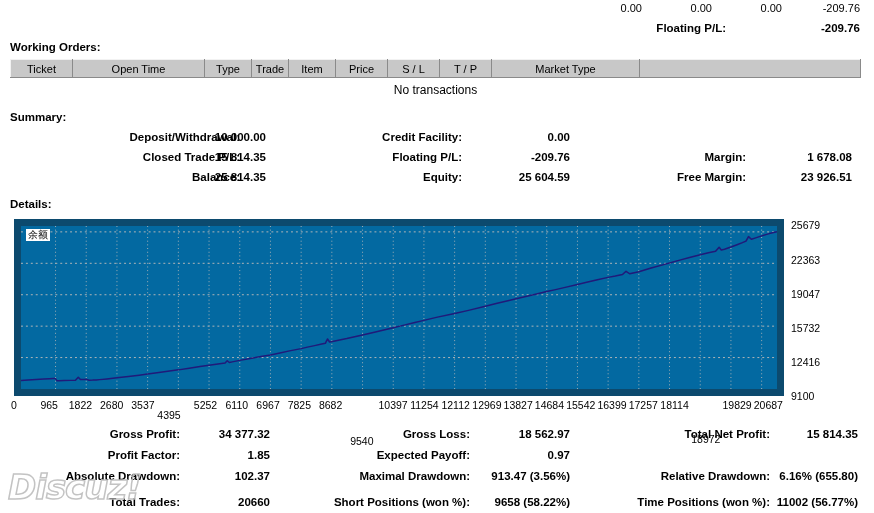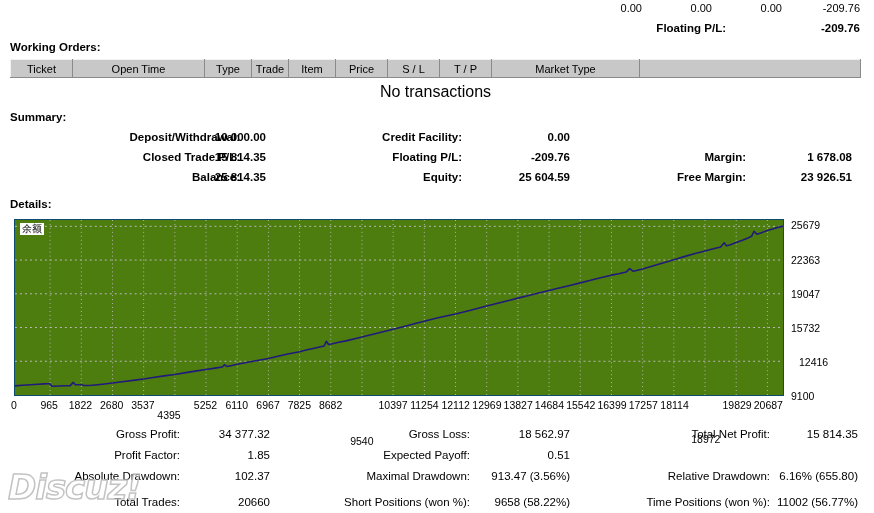--- a/index.html
+++ b/index.html
@@ -74,37 +74,37 @@
     font-size: 11px;
     height: 17px;
     padding: 0;
     color: #000;
     text-align: center;
     overflow: hidden;
     white-space: nowrap;
   }
   #no-transactions-row td {
     text-align: center;
-    font-size: 16px;
+    font-size: 12px;
     padding-top: 5px;
     border: none;
     background: #fff;
   }
   .kv { position: absolute; font-weight: bold; font-size: 11.5px; white-space: nowrap; }
   .kv-label { text-align: right; }
   .kv-value { text-align: right; }
 
   
   #chart-box {
     position: absolute;
     left: 14px; top: 219px;
     width: 770px;
     height: 177px;
-    background: #4d7c0f;
-    border: 1px solid #0c4a6e;
+    background: #0369a1;
+    border: 7px solid #0c4a6e;
     box-sizing: border-box;
     overflow: visible;
   }
   #chart-svg { display: block; width: 100%; height: 100%; }
   #chart-legend {
     position: absolute;
     left: 5px; top: 3px;
     font-size: 10px;
     color: #000;
     background: #fff;
@@ -123,21 +123,21 @@
   .x-tick-label {
     position: absolute;
     top: 399px;
     font-size: 10.5px;
     color: #000;
     white-space: nowrap;
     text-align: center;
   }
 
   
-  .stat { position: absolute; font-weight: normal; font-size: 11.5px; white-space: nowrap; }
+  .stat { position: absolute; font-weight: bold; font-size: 11.5px; white-space: nowrap; }
   .stat-label { text-align: right; }
   .stat-value { text-align: right; }
 
   
   #watermark {
     position: absolute;
     left: 8px; top: 468px;
     font-family: "DejaVu Sans", sans-serif;
     font-size: 34px;
     font-weight: bold;
@@ -261,21 +261,21 @@
         <line x1="0" x2="770" y1="40.514476744186055" y2="40.514476744186055" stroke="#b8b8b8" stroke-width="1" stroke-dasharray="2,3"></line>
         <line x1="0" x2="770" y1="6.390523255813946" y2="6.390523255813946" stroke="#b8b8b8" stroke-width="1" stroke-dasharray="2,3"></line>
       </g>
     <polyline id="equity-line" fill="none" stroke="#201a7a" stroke-width="1.6" stroke-linejoin="round" points="0.00,167.74 7.29,167.12 15.32,166.61 23.34,166.09 29.17,165.78 32.82,165.58 35.01,165.68 36.83,168.15 38.65,168.10 43.76,167.84 50.32,167.64 55.43,167.53 58.34,164.24 60.53,166.71 61.99,166.66 64.18,166.61 66.73,166.50 69.28,167.43 72.93,167.33 76.58,167.12 80.22,166.81 87.52,166.09 97.73,164.86 109.40,163.42 120.34,161.98 128.98,160.74 138.57,159.30 149.51,157.65 160.26,156.21 171.39,154.36 182.33,152.61 191.52,151.27 200.56,149.83 207.85,148.70 210.04,146.33 212.23,148.19 215.14,147.57 222.80,145.92 233.38,143.86 244.32,141.81 254.05,140.16 262.55,138.10 273.49,135.63 285.34,133.16 291.72,131.52 299.01,129.87 306.31,128.22 309.95,127.40 312.14,122.67 314.33,125.96 317.25,125.34 324.54,123.69 331.83,122.25 347.88,118.34 361.01,115.05 379.13,110.52 390.18,107.64 401.12,104.76 410.38,102.50 423.00,99.20 441.67,95.09 455.82,91.59 472.92,87.06 484.99,83.97 495.93,81.09 504.20,79.03 514.16,76.56 525.10,73.89 535.46,71.21 543.33,69.36 554.27,66.68 566.74,63.60 576.15,61.13 587.09,58.45 597.99,55.78 605.32,54.33 612.62,52.69 616.26,49.19 619.91,51.87 629.28,49.60 641.79,45.69 656.37,41.37 660.53,40.13 670.96,37.05 681.90,33.96 691.82,31.28 700.13,29.02 707.43,27.37 711.07,23.05 713.26,26.14 716.54,25.21 723.07,22.85 729.30,20.38 734.77,18.11 738.42,16.47 740.97,11.53 743.89,14.41 747.54,13.17 754.36,10.70 762.12,8.23 770.00,6.17"></polyline>
   </svg>
   <div id="chart-legend">余额</div>
 </div>
 
 <div id="y-axis-labels">
     <div class="y-tick-label" style="top: 390px;">9100</div>
-    <div class="y-tick-label" style="top: 355.876px; margin-left: 8px;">12416</div>
+    <div class="y-tick-label" style="top: 355.876px;">12416</div>
     <div class="y-tick-label" style="top: 321.752px;">15732</div>
     <div class="y-tick-label" style="top: 287.638px;">19047</div>
     <div class="y-tick-label" style="top: 253.514px;">22363</div>
     <div class="y-tick-label" style="top: 219.391px;">25679</div>
   </div>
 <div id="x-axis-labels">
     <div class="x-tick-label" style="left: -16px; width: 60px;">0</div>
     <div class="x-tick-label" style="left: 19.189px; width: 60px;">965</div>
     <div class="x-tick-label" style="left: 50.4397px; width: 60px;">1822</div>
     <div class="x-tick-label" style="left: 81.7268px; width: 60px;">2680</div>
@@ -305,21 +305,21 @@
 <div class="stat stat-label" style="left:10px; top:428px; width:170px;">Gross Profit:</div>
 <div class="stat stat-value" style="left:190px; top:428px; width:80px;">34 377.32</div>
 <div class="stat stat-label" style="left:300px; top:428px; width:170px;">Gross Loss:</div>
 <div class="stat stat-value" style="left:480px; top:428px; width:90px;">18 562.97</div>
 <div class="stat stat-label" style="left:590px; top:428px; width:180px;">Total Net Profit:</div>
 <div class="stat stat-value" style="left:776px; top:428px; width:82px;">15 814.35</div>
 
 <div class="stat stat-label" style="left:10px; top:449px; width:170px;">Profit Factor:</div>
 <div class="stat stat-value" style="left:190px; top:449px; width:80px;">1.85</div>
 <div class="stat stat-label" style="left:300px; top:449px; width:170px;">Expected Payoff:</div>
-<div class="stat stat-value" style="left:480px; top:449px; width:90px;">0.51</div>
+<div class="stat stat-value" style="left:480px; top:449px; width:90px;">0.97</div>
 <div class="stat stat-label" style="left:590px; top:449px; width:180px;"></div>
 <div class="stat stat-value" style="left:776px; top:449px; width:82px;"></div>
 
 <div class="stat stat-label" style="left:10px; top:470px; width:170px;">Absolute Drawdown:</div>
 <div class="stat stat-value" style="left:190px; top:470px; width:80px;">102.37</div>
 <div class="stat stat-label" style="left:300px; top:470px; width:170px;">Maximal Drawdown:</div>
 <div class="stat stat-value" style="left:480px; top:470px; width:90px;">913.47 (3.56%)</div>
 <div class="stat stat-label" style="left:590px; top:470px; width:180px;">Relative Drawdown:</div>
 <div class="stat stat-value" style="left:776px; top:470px; width:82px;">6.16% (655.80)</div>
 

